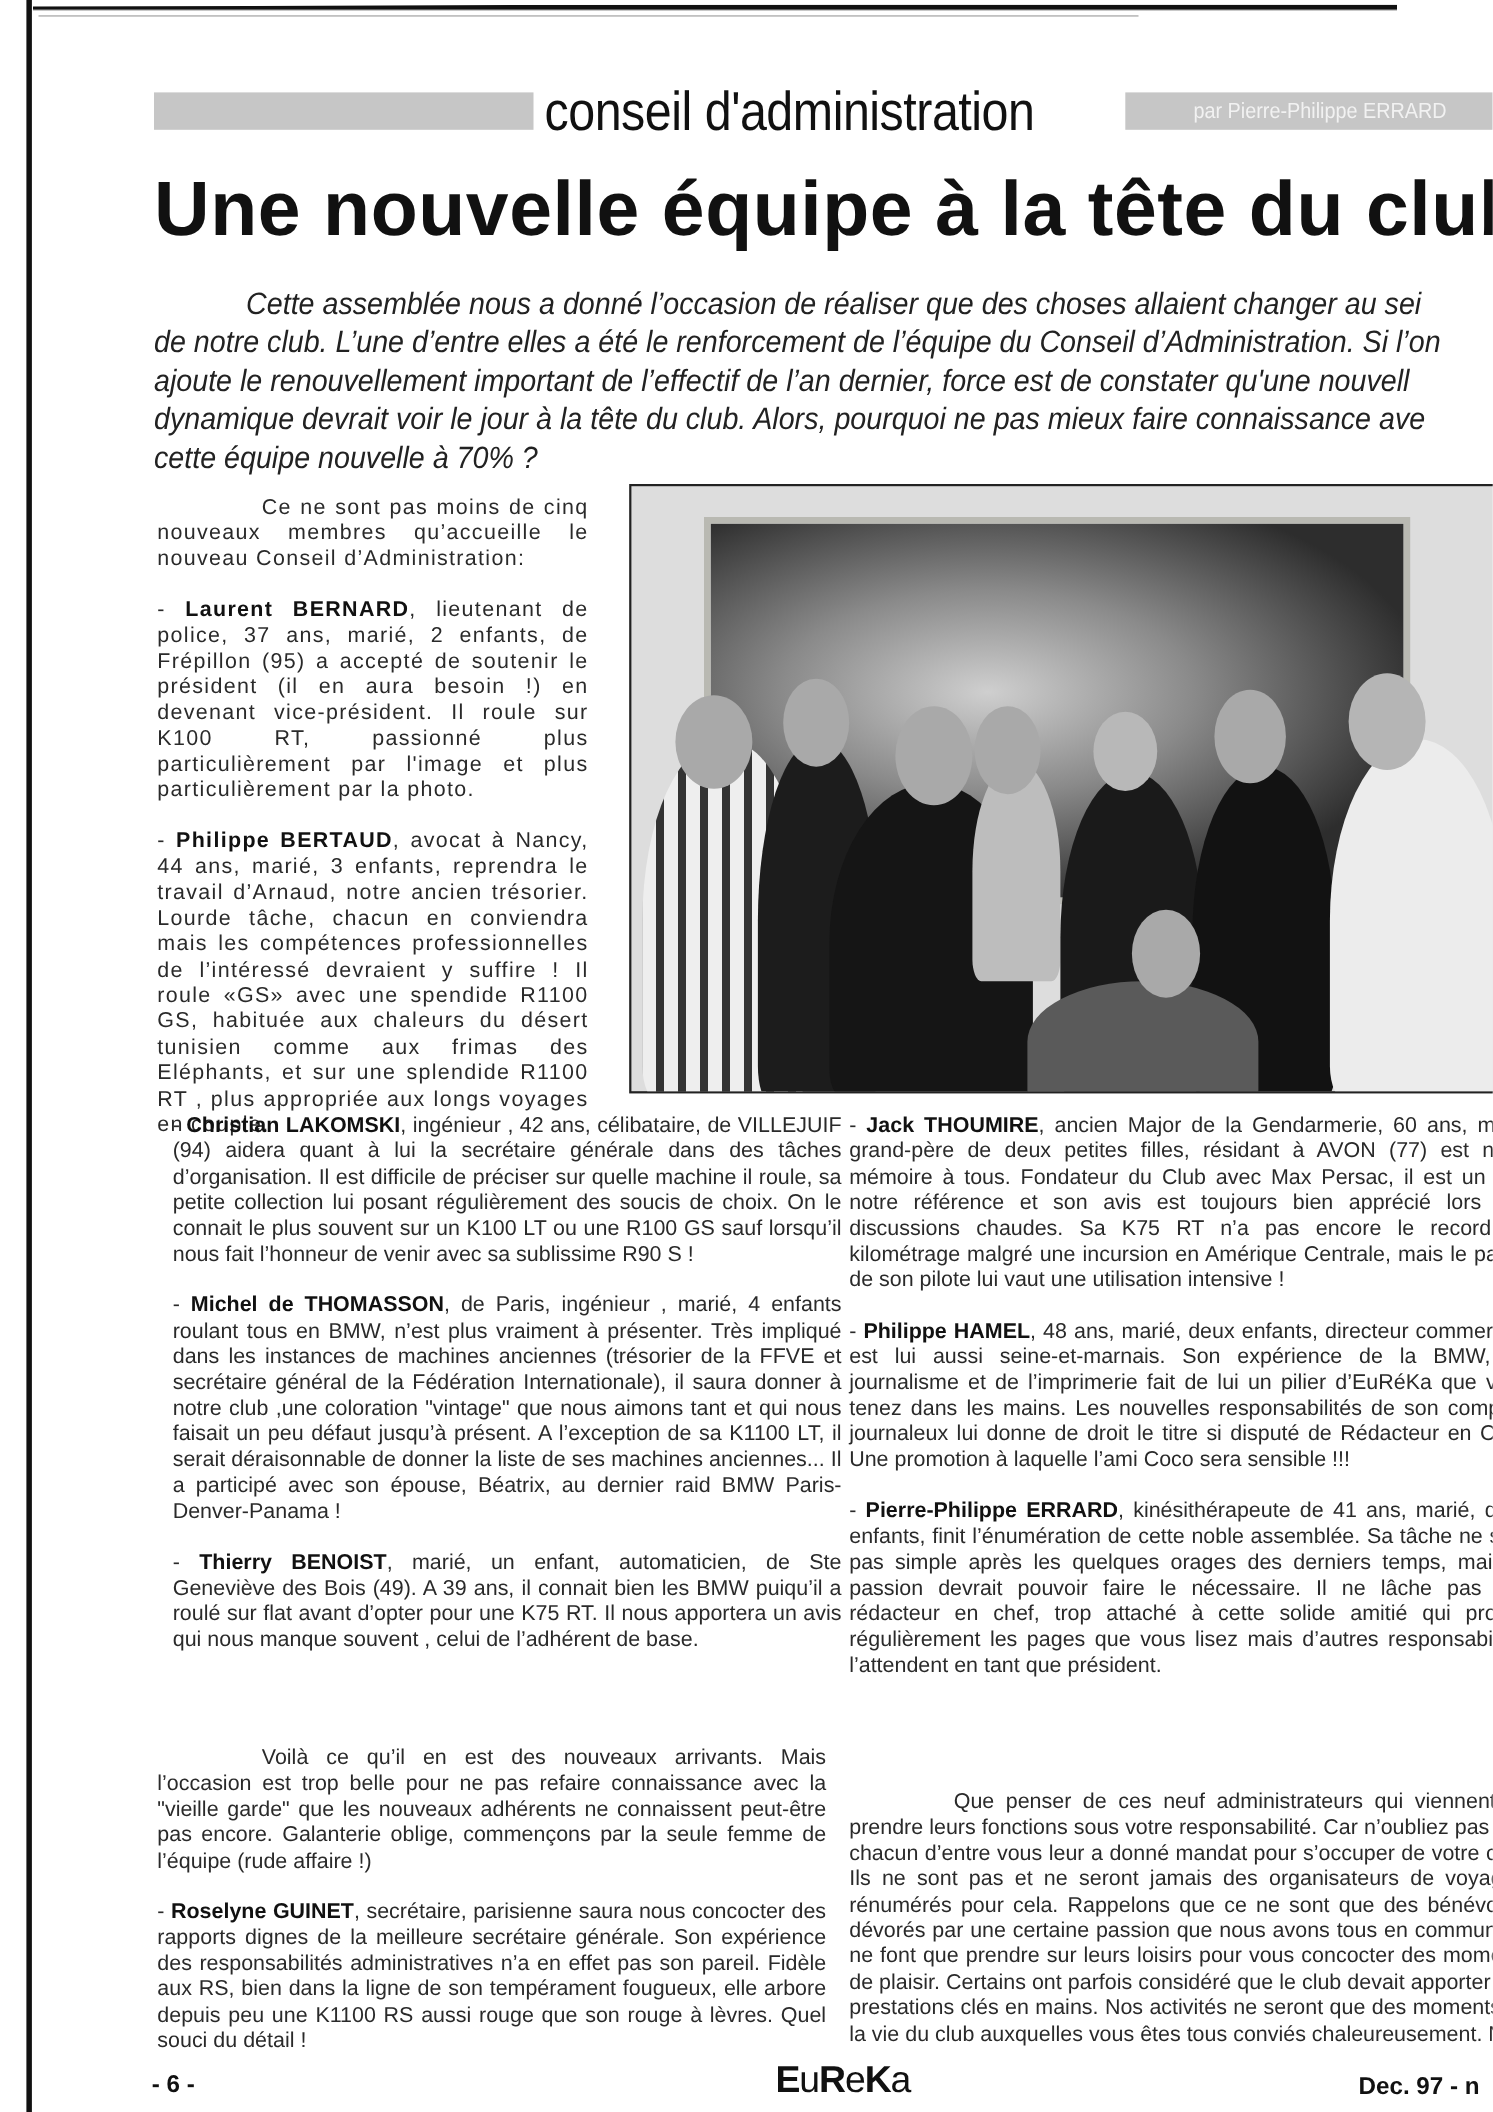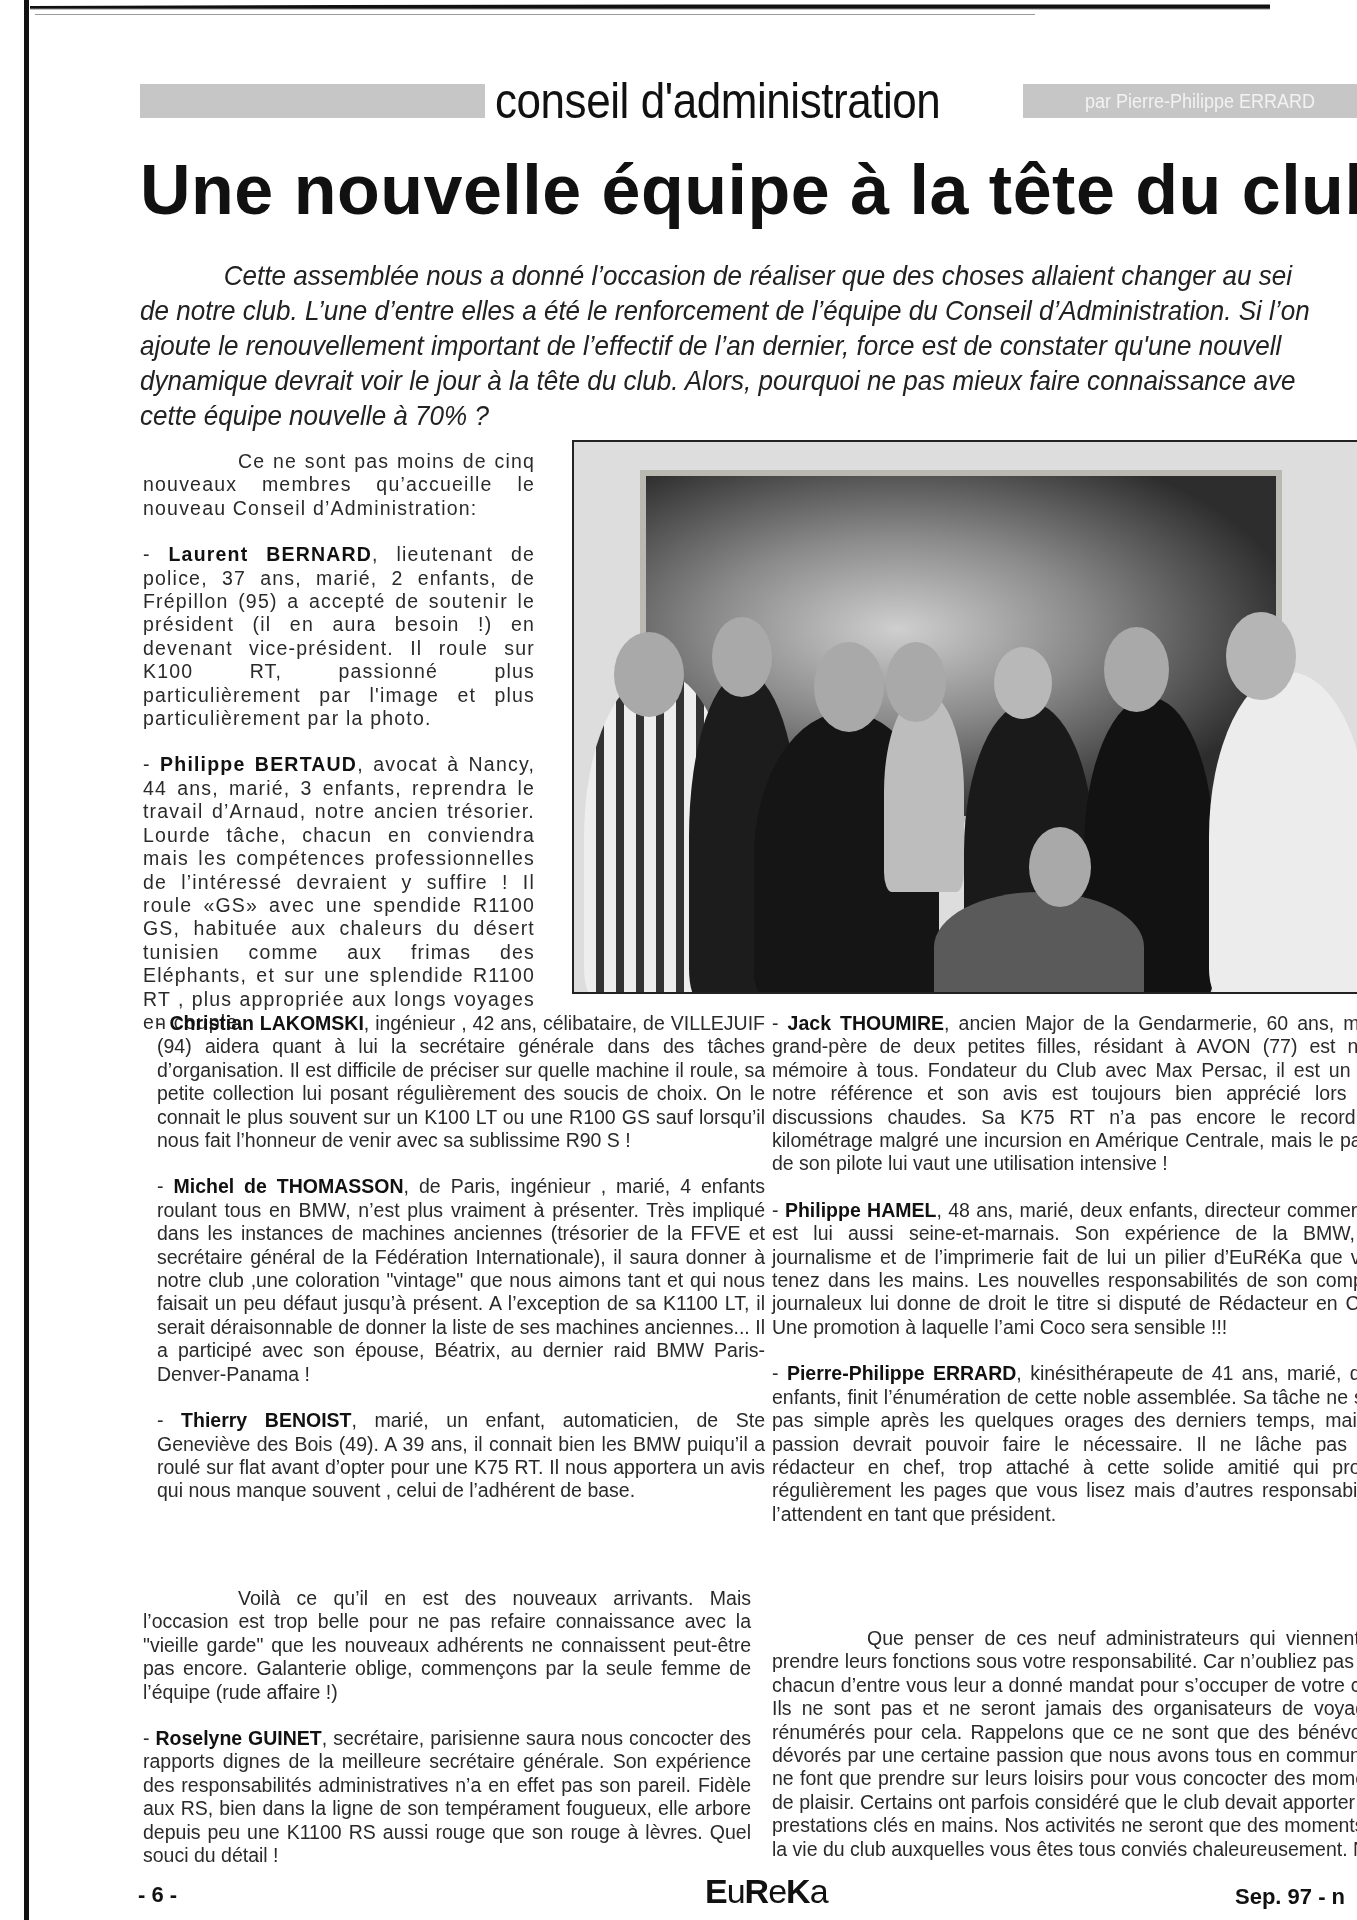--- a/index.html
+++ b/index.html
@@ -139,13 +139,13 @@
   <p>- <b>Philippe HAMEL</b><span>, 48 ans, marié, deux enfants, directeur commercial, est lui aussi seine-et-marnais. Son expérience de la BMW, du journalisme et de l’imprimerie  fait de lui un pilier d’EuRéKa que vous tenez dans les mains. Les nouvelles responsabilités de son compère journaleux lui donne de droit le titre si disputé de Rédacteur en Chef. Une promotion à laquelle l’ami Coco sera sensible !!!</span></p>
   <p>- <b>Pierre-Philippe ERRARD</b><span>, kinésithérapeute de 41 ans, marié, deux enfants, finit l’énumération de cette noble assemblée. Sa tâche ne sera pas simple après les quelques orages des derniers temps, mais la passion devrait pouvoir faire le nécessaire. Il ne lâche pas son rédacteur en chef, trop attaché à cette solide amitié qui produit régulièrement les pages que vous lisez mais d’autres responsabilités l’attendent en tant que président.</span></p>
 </div>
 
 <div class="col col-e" style="top:1627px;">
   <p class="indent">Que penser de ces neuf administrateurs qui viennent de prendre leurs fonctions sous votre responsabilité. Car n’oubliez pas que chacun d’entre vous leur a donné mandat pour s’occuper de votre club. Ils ne sont pas et ne seront jamais des organisateurs de voyages, rénumérés pour cela. Rappelons que ce ne sont que des bénévoles, dévorés par une certaine passion que nous avons tous en commun. Ils ne font que prendre sur leurs loisirs pour vous concocter des moments de plaisir. Certains ont parfois considéré que le club devait apporter des prestations clés en mains. Nos activités ne seront que des moments de la vie du club  auxquelles vous êtes tous conviés chaleureusement. N</p>
 </div>
 
 <div class="footer-page">- 6 -</div>
 <div class="footer-logo"><span>E</span><span class="thin">u</span><span>R</span><span class="thin">e</span><span>K</span><span class="thin">a</span></div>
-<div class="footer-date">Sep.  97 - n</div>
+<div class="footer-date">Dec.  97 - n</div>
 
 </body></html>

